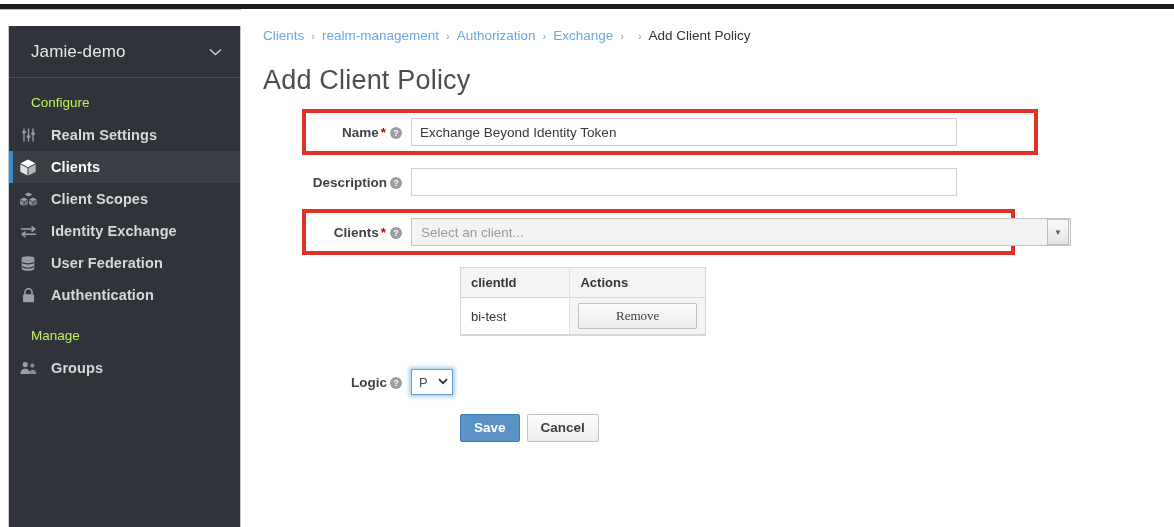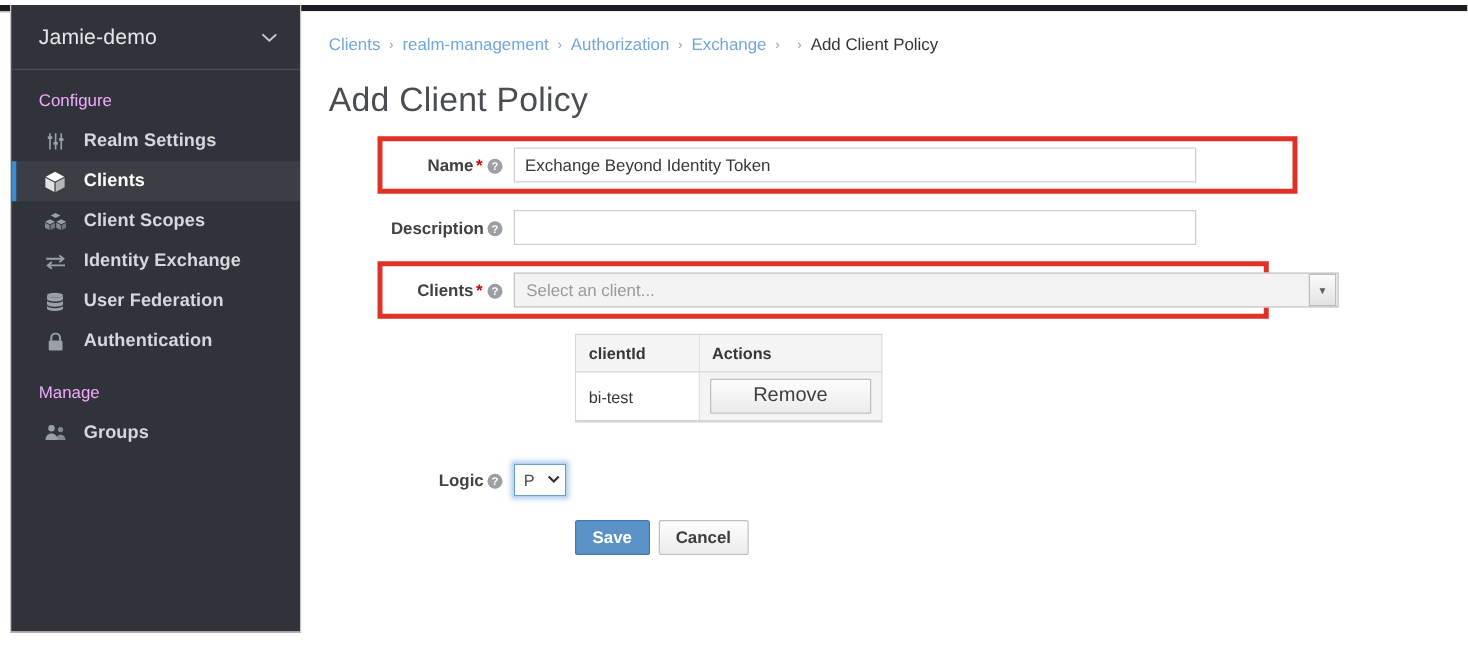--- a/index.html
+++ b/index.html
@@ -25,21 +25,21 @@
   .masthead-line {
     position: absolute;
     left: 0; top: 9px;
     width: 1174px; height: 1px;
     background: #b9b9b9;
   }
 
   
   .sidebar {
     position: absolute;
-    left: 8px; top: 4px;
+    left: 8px; top: 26px;
     width: 233px;
     height: 502px;
     background: #30343a;
     border: 1px solid #c8c8c8;
     border-top: none;
     box-sizing: border-box;
     overflow: hidden;
   }
   .realm-selector {
     height: 52px;
@@ -55,29 +55,29 @@
     font-size: 17px;
     flex: 1;
     letter-spacing: .1px;
   }
   .chev {
     color: #c9cbcd;
     font-size: 13px;
     line-height: 1;
   }
   .nav-group-title {
-    color: #f0abfc;
+    color: #bef264;
     font-size: 13.5px;
     padding: 17px 0 9px 22px;
   }
   .nav-item {
     display: flex;
     align-items: center;
     height: 32px;
-    padding-left: 22px;
+    padding-left: 6px;
     box-sizing: border-box;
     position: relative;
     cursor: pointer;
   }
   .nav-item.active {
     background: #3b3f45;
   }
   .nav-item.active::before {
     content: "";
     position: absolute;
@@ -278,23 +278,23 @@
     background: #f4f4f4;
     padding: 5px 8px;
   }
   .btn-remove {
     display: block;
     width: 100%;
     box-sizing: border-box;
     background: linear-gradient(#fdfdfd, #ebebeb);
     border: 1px solid #bfbfbf;
     border-radius: 1px;
-    font-size: 16px;
+    font-size: 13px;
     color: #3b3f42;
-    font-family: Liberation Sans, sans-serif;
+    font-family: Liberation Serif, serif;
     padding: 4px 10px;
     cursor: pointer;
     text-align: center;
   }
 
   
   .logic-row {
     display: flex;
     align-items: center;
     margin-top: 33px;

